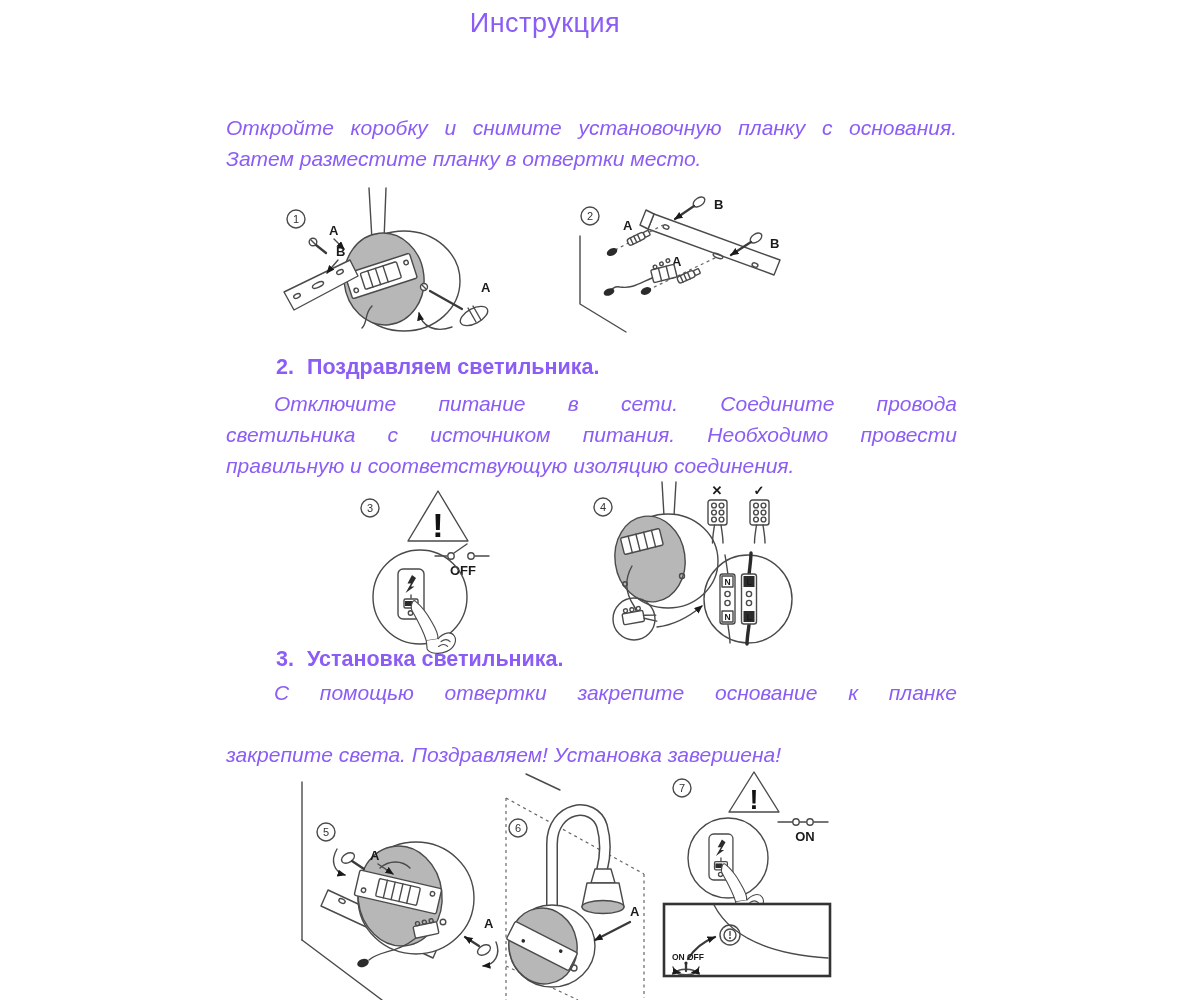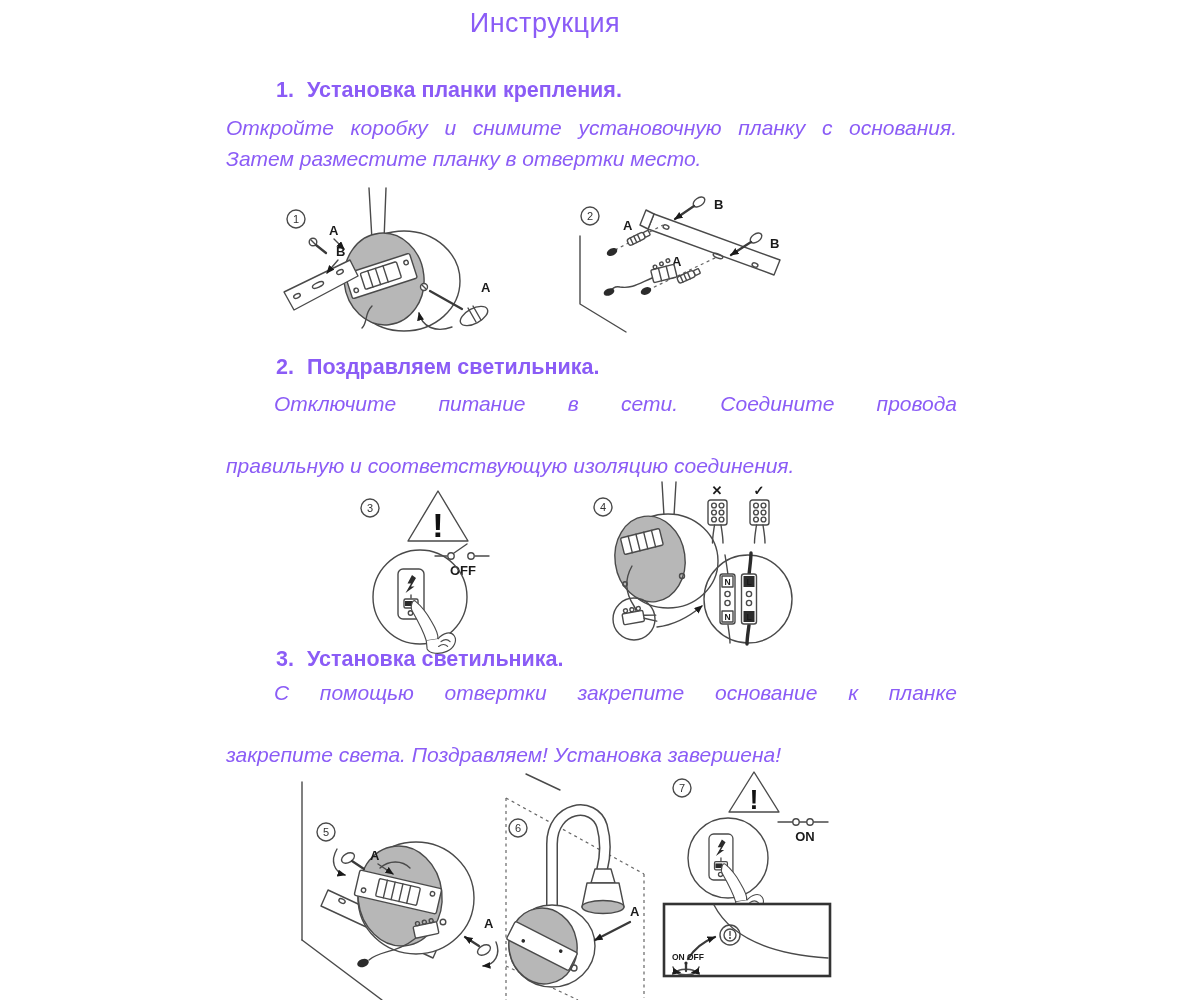--- a/index.html
+++ b/index.html
@@ -67,23 +67,20 @@
         <line x1="-7" y1="-3.5" x2="-7" y2="3.5" class="ln"></line>
         <line x1="-3" y1="-3.5" x2="-3" y2="3.5" class="ln"></line>
         <line x1="1" y1="-3.5" x2="1" y2="3.5" class="ln"></line>
         <rect x="7" y="-2.6" width="5.5" height="5.2" rx="1" class="wfill"></rect>
       </g>
     </defs>
   </svg>
 
   <div class="title">Инструкция</div>
 
-  <div class="heading" style="top:78px">
-    <span class="hnum">1.</span><span>Установка планки крепления.</span>
-  </div>
   <div class="bline j" style="top:114px">Откройте коробку и снимите установочную планку с основания.</div>
   <div class="bline" style="top:145px">Затем разместите планку в отвертки место.</div>
 
   <svg class="fig" style="left:276px;top:186px" width="224" height="152" viewBox="0 0 224 152">
     <g>
       <circle cx="20" cy="33" r="9" class="ln"></circle>
       <text x="20" y="37" text-anchor="middle" class="fnum">1</text>
     </g>
     <g>
       <path class="ln" d="M93,2 L96,54 M110,2 L108,54"></path>
@@ -175,20 +172,21 @@
       </g>
       <path d="M84,92 C72,97 64,103 52,101 C47,100 44,103 43,105" class="ln"></path>
       <ellipse cx="41" cy="106" rx="5.5" ry="3.5" transform="rotate(-20 41 106)" class="dfill"></ellipse>
     </g>
   </svg>
 
   <div class="heading" style="top:355px">
     <span class="hnum">2.</span><span>Поздравляем светильника.</span>
   </div>
   <div class="bline j ind" style="top:390px">Отключите питание в сети. Соедините провода</div>
+  <div class="bline j" style="top:421px">светильника с источником питания. Необходимо провести</div>
   <div class="bline" style="top:452px">правильную и соответствующую изоляцию соединения.</div>
 
   <svg class="fig" style="left:342px;top:482px" width="170" height="170" viewBox="0 0 170 170">
     <g>
       <circle cx="28" cy="26" r="9" class="ln"></circle>
       <text x="28" y="30" text-anchor="middle" class="fnum">3</text>
     </g>
     <g>
       <path d="M96,9 L126,59 L66,59 Z" class="ln" stroke-width="2.6"></path>
       <text x="96" y="55" text-anchor="middle" class="warn" font-size="34">!</text>

